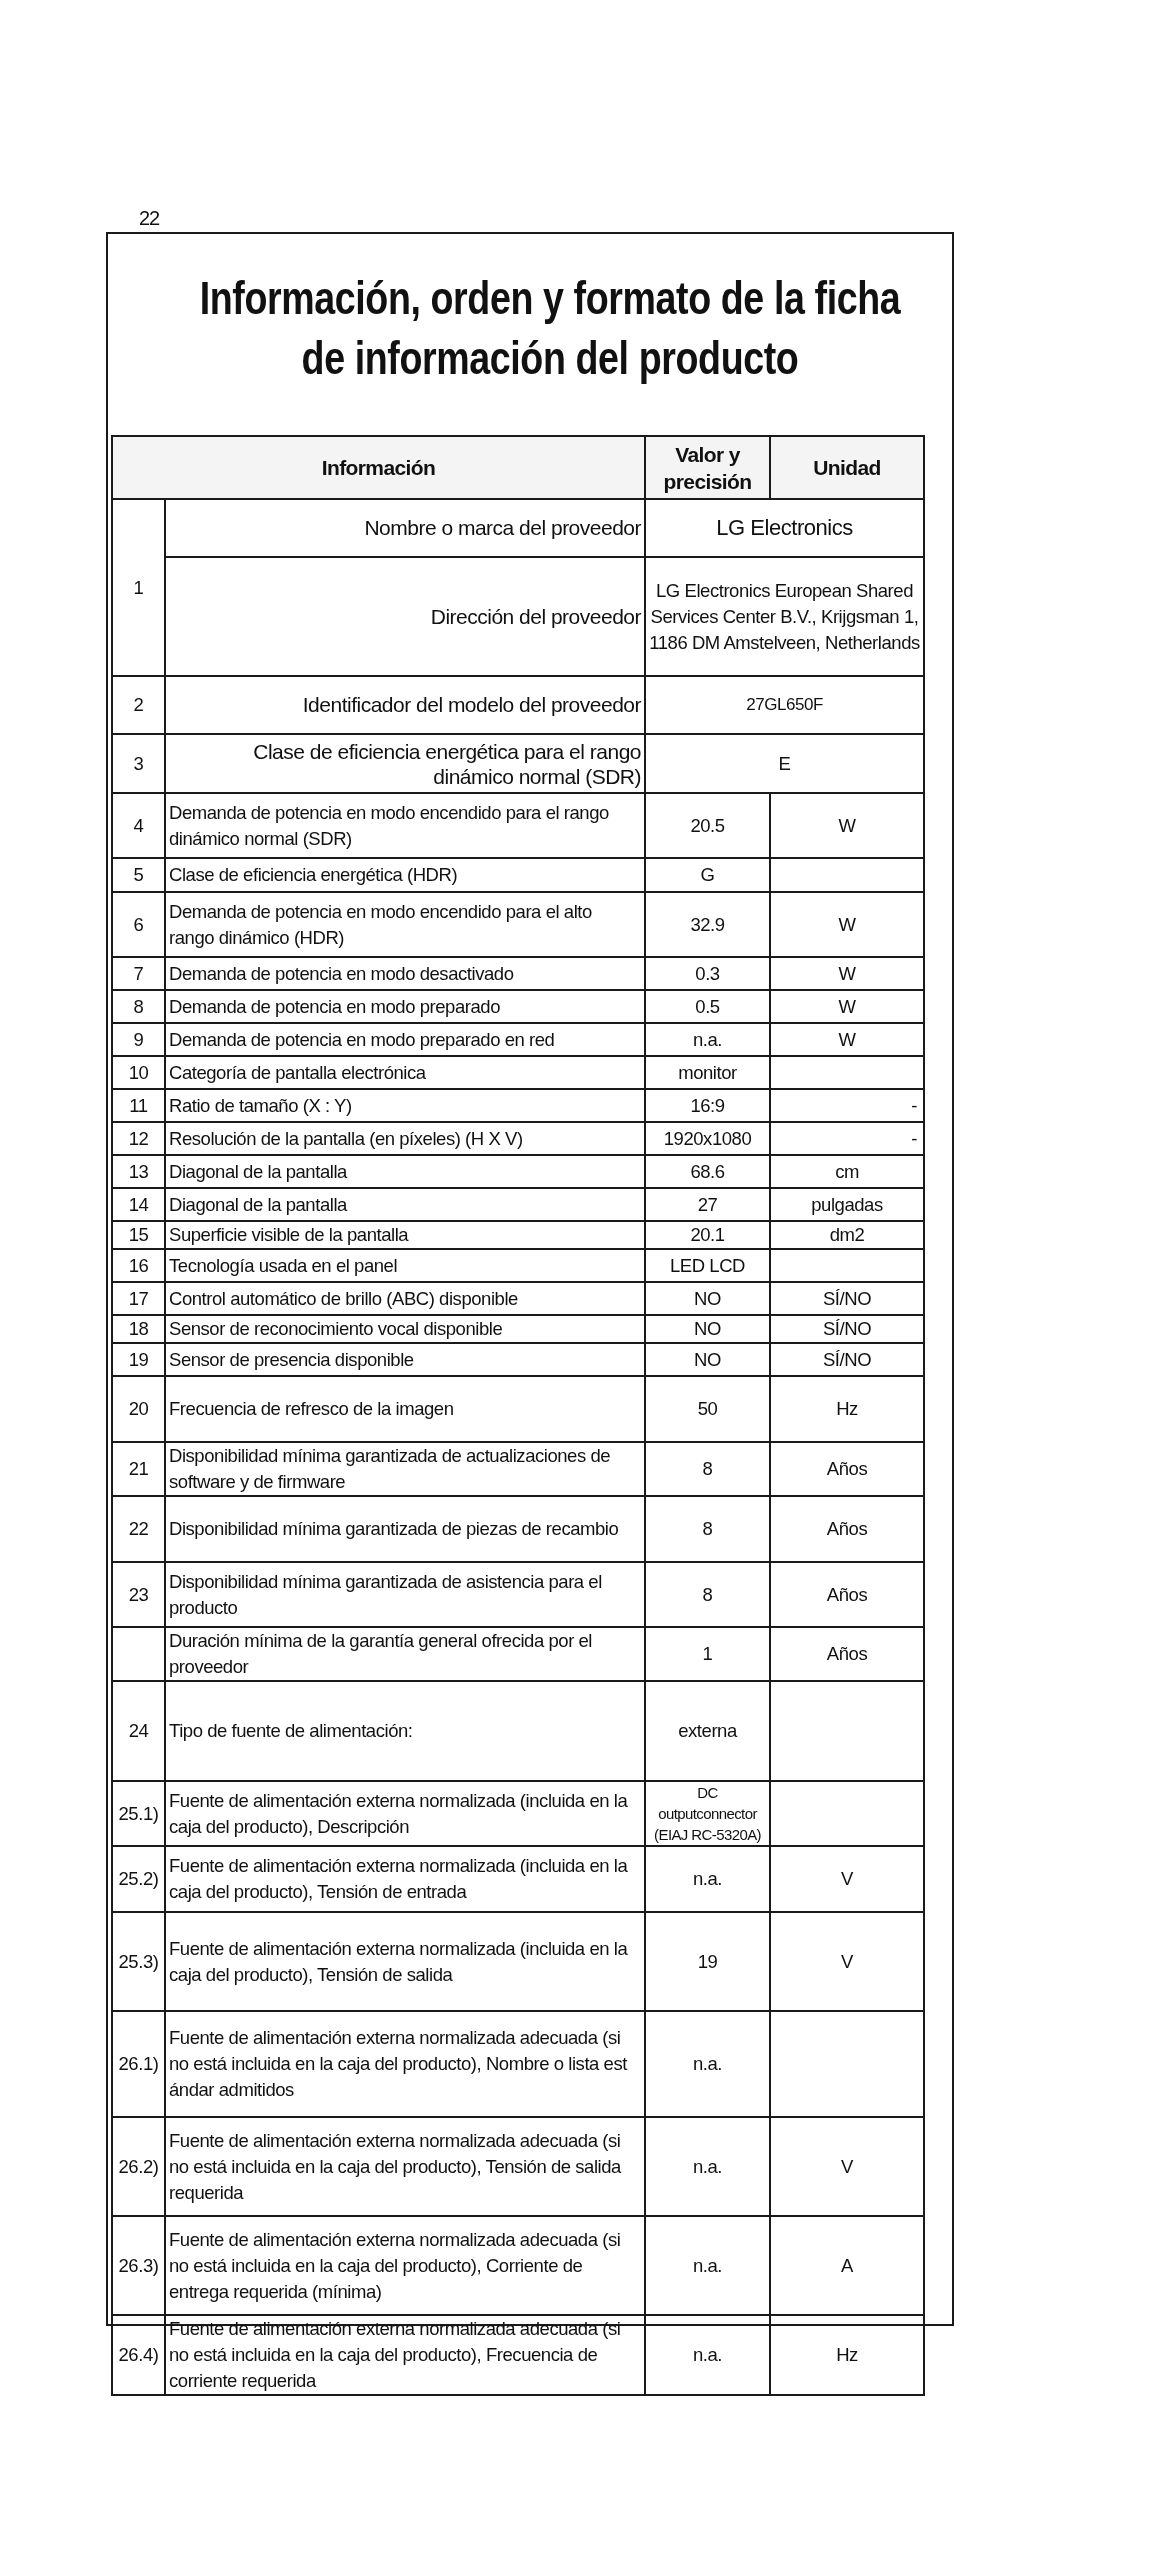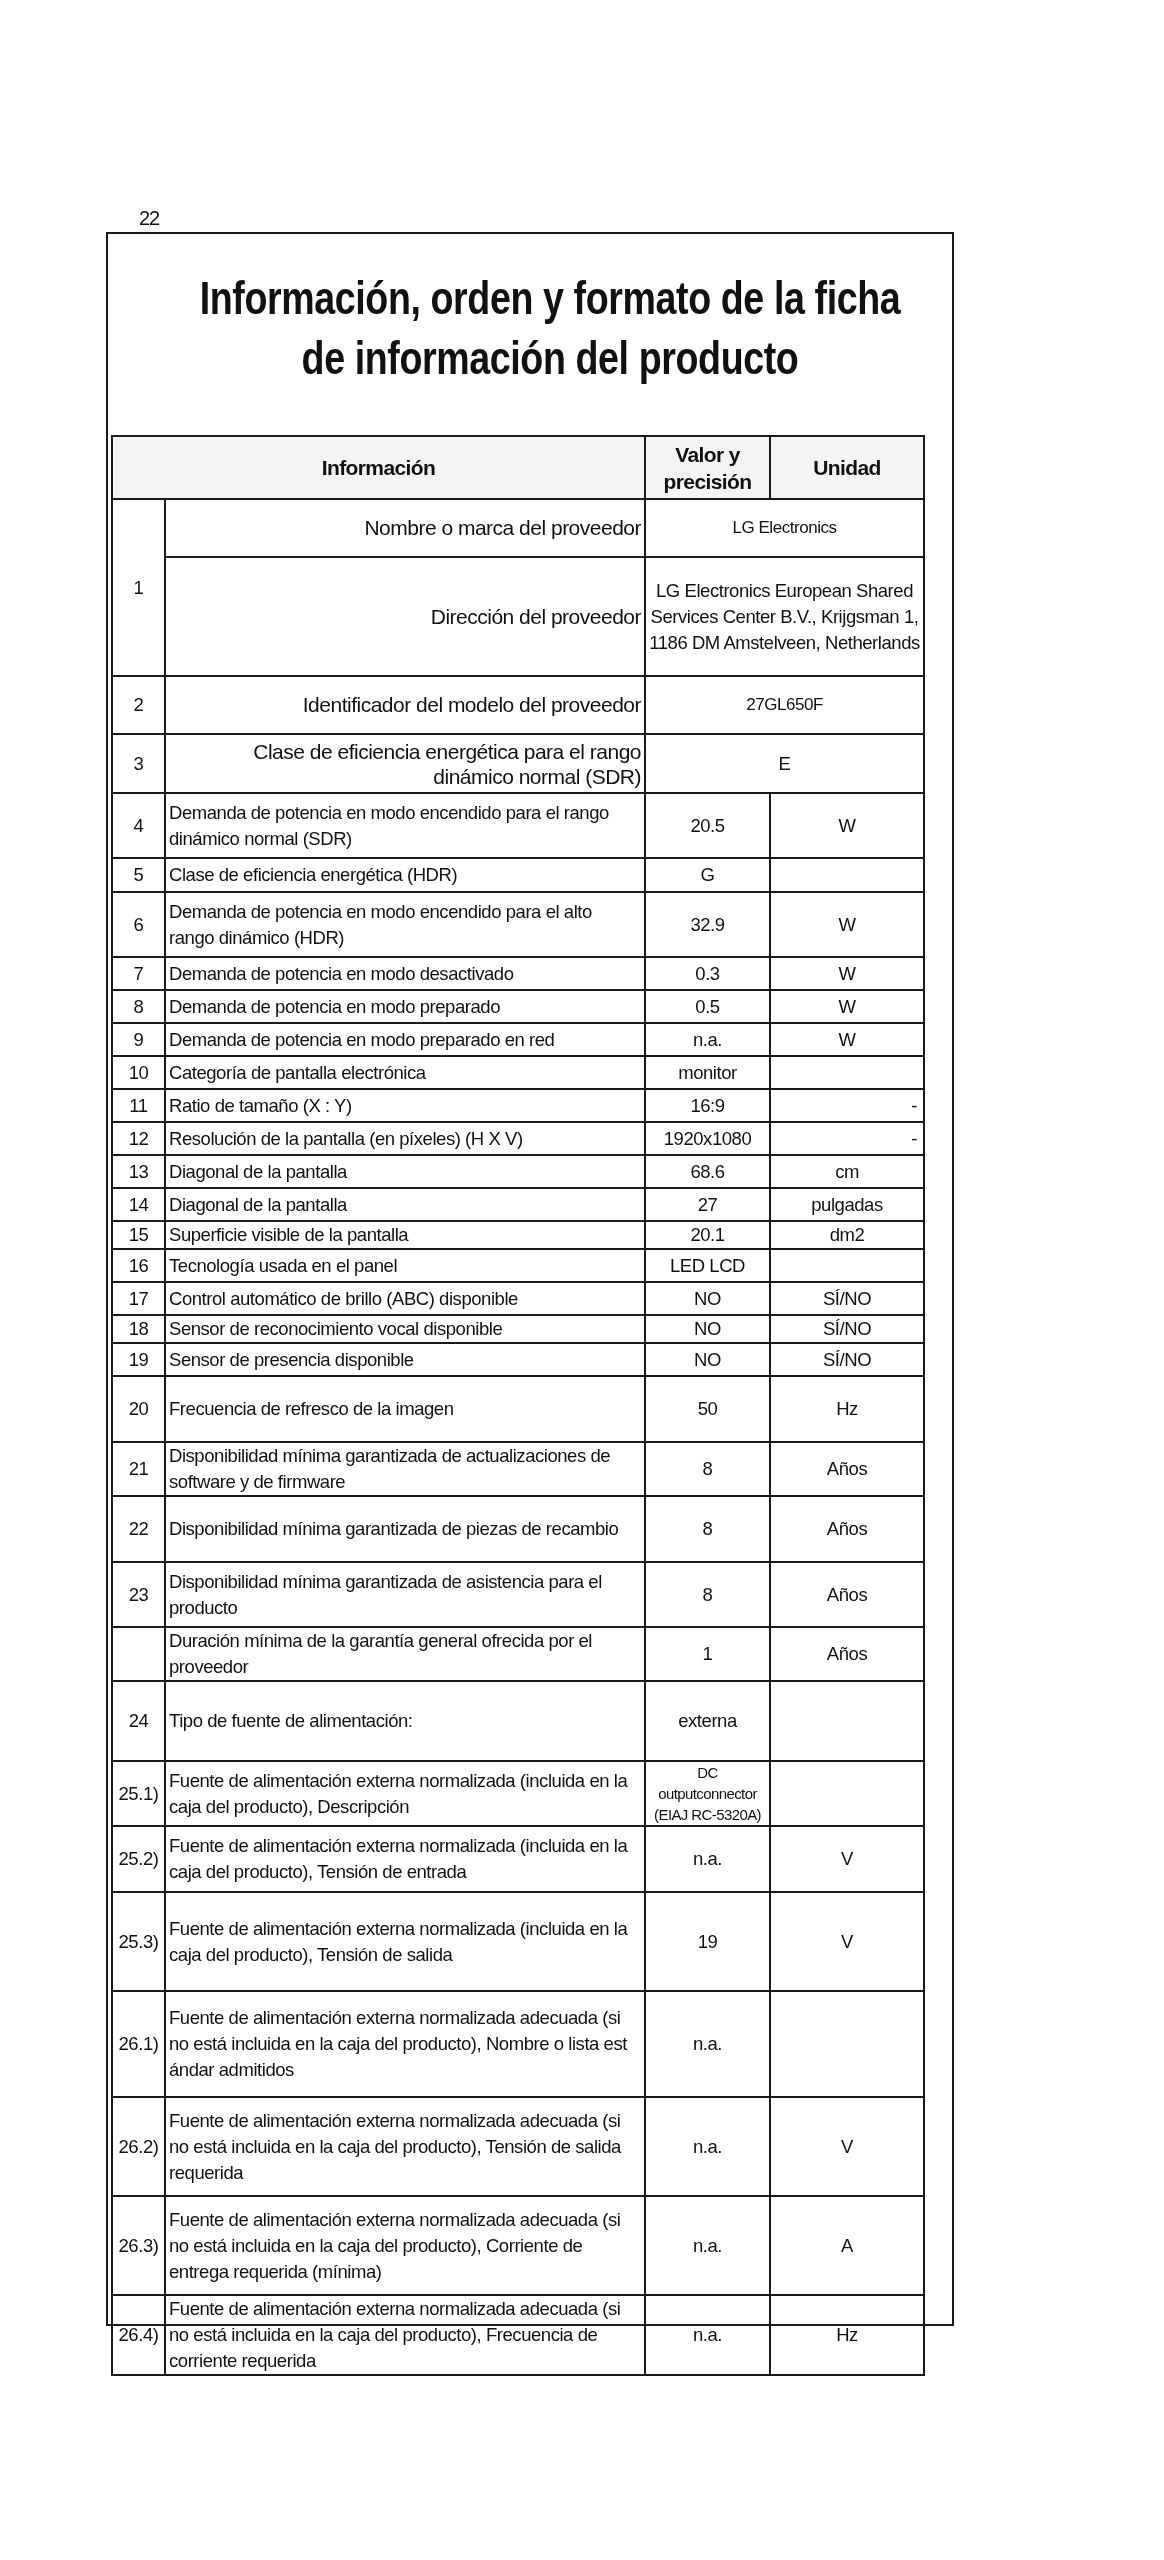--- a/index.html
+++ b/index.html
@@ -47,21 +47,21 @@
     <tr style="height:63px">
       <th colspan="2">Información</th>
       <th>Valor y precisión</th>
       <th>Unidad</th>
     </tr>
   </thead>
   <tbody id="tbody">
     <tr style="height:58px">
       <td class="num" rowspan="2">1</td>
       <td class="info center">Nombre o marca del proveedor</td>
-      <td class="val" colspan="2" style="font-size:17px">LG Electronics</td>
+      <td class="val" colspan="2" style="font-size:22px">LG Electronics</td>
     </tr>
     <tr style="height:119px">
       <td class="info center">Dirección del proveedor</td>
       <td class="val addr" colspan="2">LG Electronics European Shared Services Center B.V., Krijgsman 1, 1186 DM Amstelveen, Netherlands</td>
     </tr>
     <tr style="height:58px">
       <td class="num">2</td>
       <td class="info center">Identificador del modelo del proveedor</td>
       <td class="val" colspan="2" style="font-size:17px">27GL650F</td>
     </tr>
@@ -189,21 +189,21 @@
         <td class="info">Disponibilidad mínima garantizada de asistencia para el producto</td>
         <td class="val">8</td>
         <td class="unit">Años</td>
       </tr>
       <tr style="height: 33px; padding-left: 17px;">
         <td class="num"></td>
         <td class="info">Duración mínima de la garantía general ofrecida por el proveedor</td>
         <td class="val">1</td>
         <td class="unit">Años</td>
       </tr>
-      <tr style="height: 80px; margin-left: 20px;">
+      <tr style="height: 100px; margin-left: 20px;">
         <td class="num">24</td>
         <td class="info">Tipo de fuente de alimentación:</td>
         <td class="val">externa</td>
         <td class="unit"></td>
       </tr>
       <tr style="height: 65px;">
         <td class="num">25.1)</td>
         <td class="info">Fuente de alimentación externa normalizada (incluida en la caja del producto), Descripción</td>
         <td class="val small">DC outputconnector (EIAJ RC-5320A)</td>
         <td class="unit"></td>

